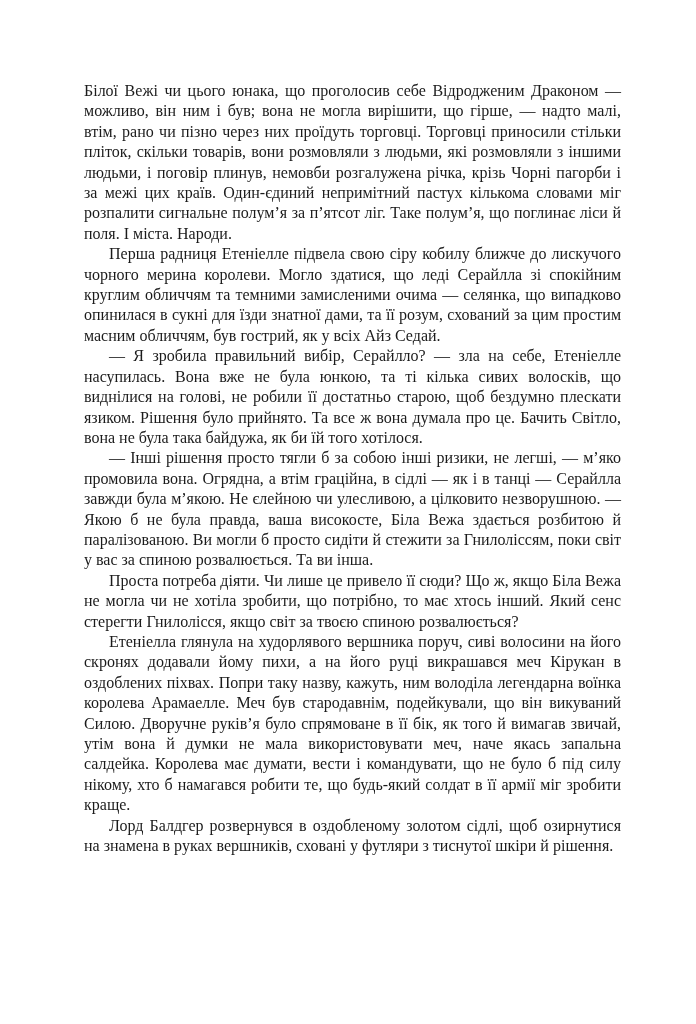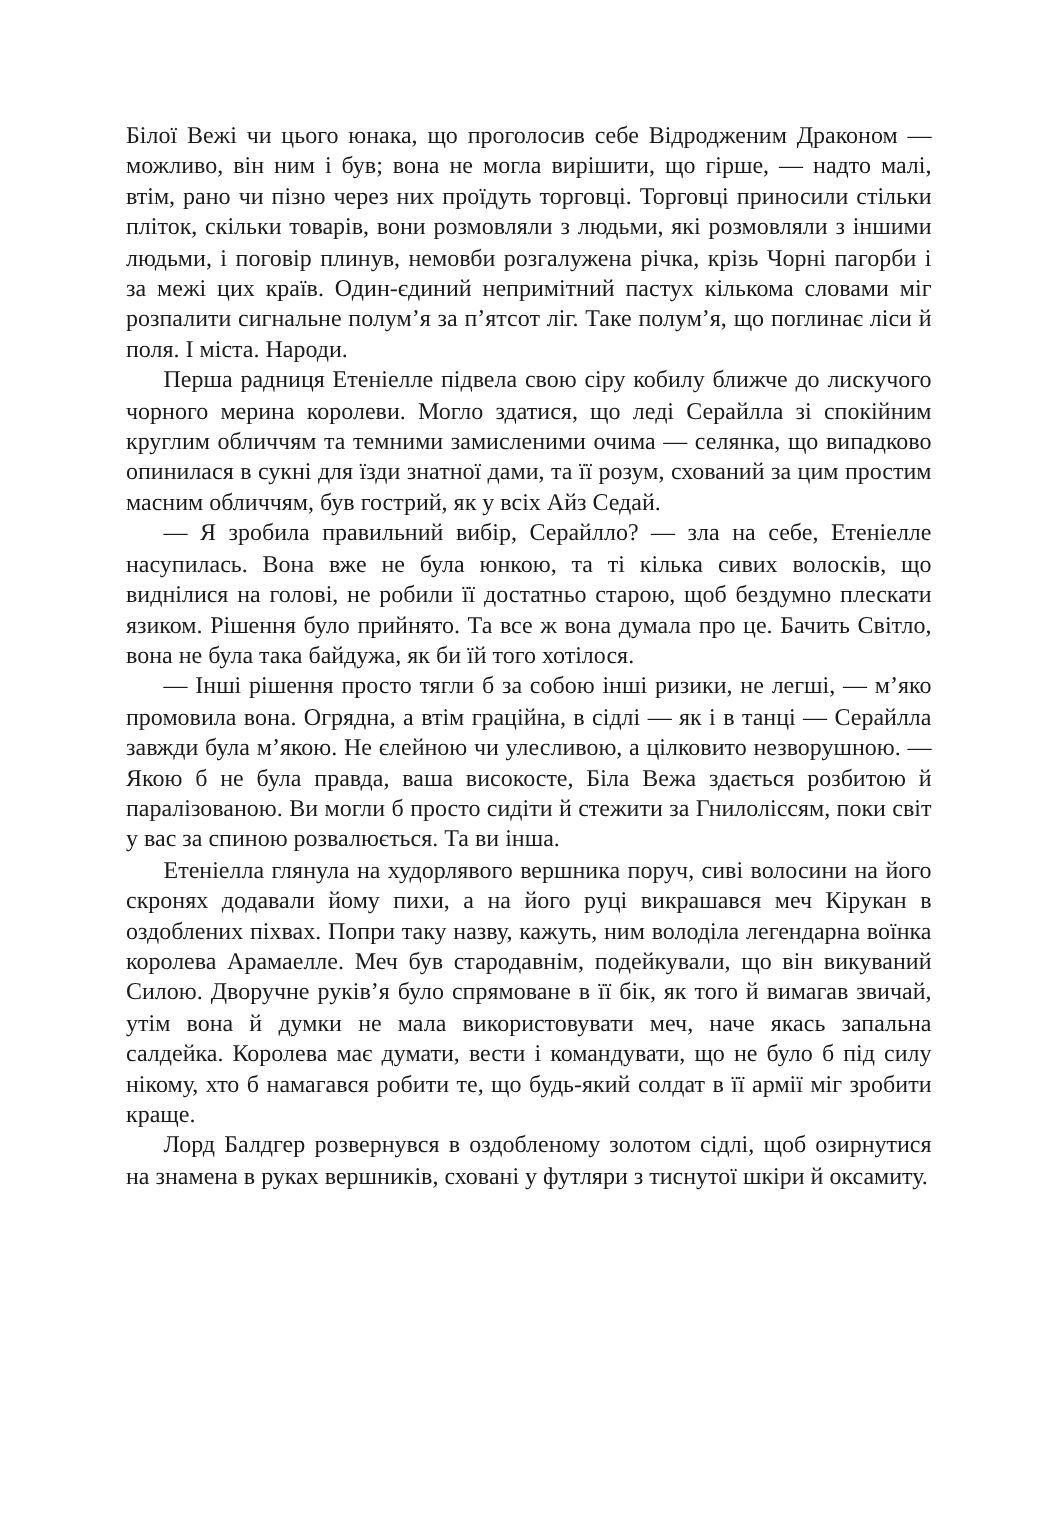--- a/index.html
+++ b/index.html
@@ -48,17 +48,18 @@
 </style>
 </head>
 <body>
 
 <div class="page">
   <div class="text-block">
     <p class="no-indent">Білої Вежі чи цього юнака, що проголосив себе Відродженим Драконом — можливо, він ним і був; вона не могла вирішити, що гірше, — надто малі, втім, рано чи пізно через них проїдуть торговці. Торговці приносили стільки пліток, скільки товарів, вони розмовляли з людьми, які розмовляли з іншими людьми, і поговір плинув, немовби розгалужена річка, крізь Чорні пагорби і за межі цих країв. Один-єдиний непримітний пастух кількома словами міг розпалити сигнальне полум’я за п’ятсот ліг. Таке полум’я, що поглинає ліси й поля. І міста. Народи.</p>
     <p>Перша радниця Етеніелле підвела свою сіру кобилу ближче до лискучого чорного мерина королеви. Могло здатися, що леді Серайлла зі спокійним круглим обличчям та темними замисленими очима — селянка, що випадково опинилася в сукні для їзди знатної дами, та її розум, схований за цим простим масним обличчям, був гострий, як у всіх Айз Седай.</p>
     <p>— Я зробила правильний вибір, Серайлло? — зла на себе, Етеніелле насупилась. Вона вже не була юнкою, та ті кілька сивих волосків, що виднілися на голові, не робили її достатньо старою, щоб бездумно плескати язиком. Рішення було прийнято. Та все ж вона думала про це. Бачить Світло, вона не була така байдужа, як би їй того хотілося.</p>
     <p>— Інші рішення просто тягли б за собою інші ризики, не легші, — м’яко промовила вона. Огрядна, а втім граційна, в сідлі — як і в танці — Серайлла завжди була м’якою. Не єлейною чи улесливою, а цілковито незворушною. — Якою б не була правда, ваша високосте, Біла Вежа здається розбитою й паралізованою. Ви могли б просто сидіти й стежити за Гнилоліссям, поки світ у вас за спиною розвалюється. Та ви інша.</p>
+    <p>Проста потреба діяти. Чи лише це привело її сюди? Що ж, якщо Біла Вежа не могла чи не хотіла зробити, що потрібно, то має хтось інший. Який сенс стерегти Гнилолісся, якщо світ за твоєю спиною розвалюється?</p>
     <p>Етеніелла глянула на худорлявого вершника поруч, сиві волосини на його скронях додавали йому пихи, а на його руці викрашався меч Кірукан в оздоблених піхвах. Попри таку назву, кажуть, ним володіла легендарна воїнка королева Арамаелле. Меч був стародавнім, подейкували, що він викуваний Силою. Дворучне руків’я було спрямоване в її бік, як того й вимагав звичай, утім вона й думки не мала використовувати меч, наче якась запальна салдейка. Королева має думати, вести і командувати, що не було б під силу нікому, хто б намагався робити те, що будь-який солдат в її армії міг зробити краще.</p>
-    <p>Лорд Балдгер розвернувся в оздобленому золотом сідлі, щоб озирнутися на знамена в руках вершників, сховані у футляри з тиснутої шкіри й оксамиту.</p>
+    <p>Лорд Балдгер розвернувся в оздобленому золотом сідлі, щоб озирнутися на знамена в руках вершників, сховані у футляри з тиснутої шкіри й рішення.</p>
   </div>
   <div class="page-number">12</div>
 </div>
 
 </body></html>

